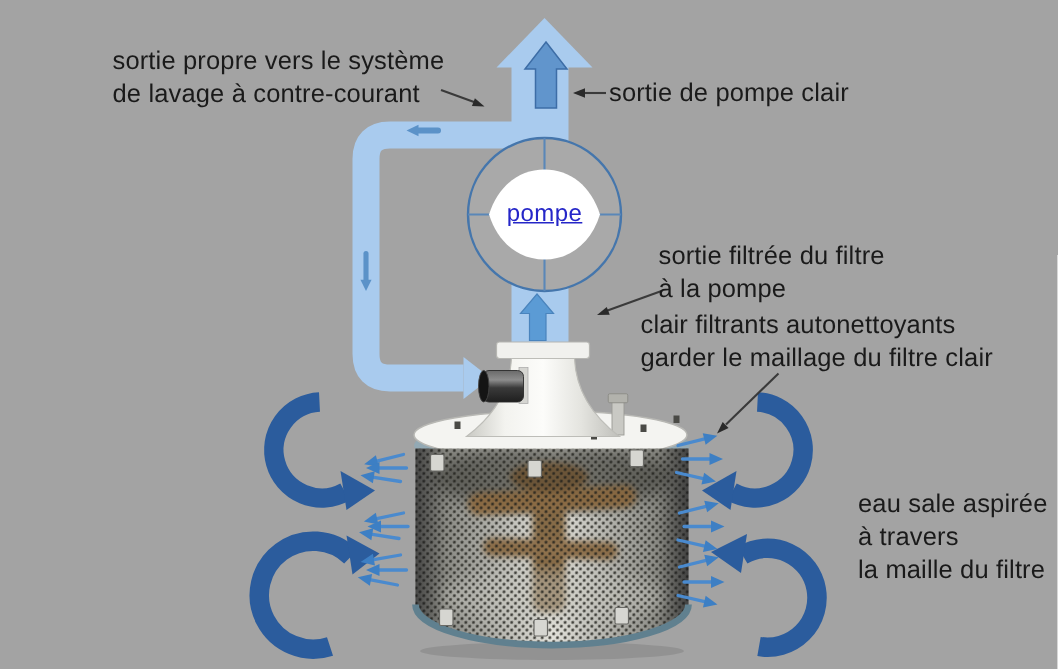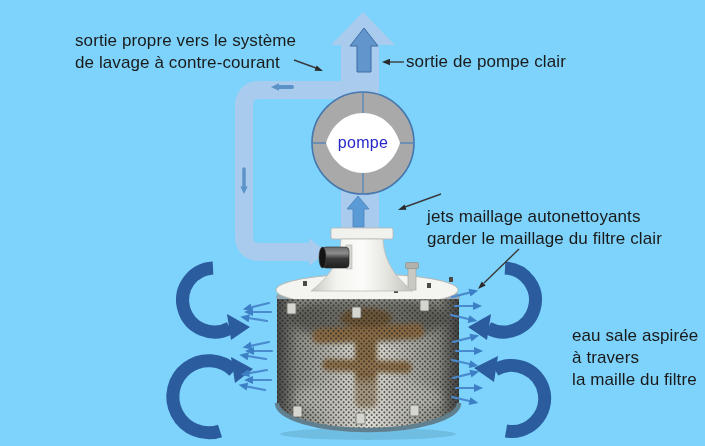--- a/index.html
+++ b/index.html
@@ -1,38 +1,39 @@
 <!DOCTYPE html>
 <html><head>
 <meta charset="utf-8">
 <style>
   html,body{margin:0;padding:0;background:#ffffff;}
   .stage{
     position:relative;
     width:705px;height:446px;
-    background:#7dd3fc;
+    background:#a3a3a3;
     font-family:"Liberation Sans", sans-serif;
     overflow:hidden;
   }
   .stage svg{position:absolute;left:0;top:0;}
   .lbl{
     position:absolute;
     font-size:17px;
     line-height:22px;
     color:#1a1a1a;
     white-space:pre-line;
     letter-spacing:0.1px;
   }
   .lbl-pompe{
     position:absolute;
     left:313px;top:134px;width:100px;
     text-align:center;
     font-size:16px;line-height:18px;
     color:#2526c8;
     letter-spacing:0.3px;
+    text-decoration:underline;
   }
 </style>
 </head>
 <body>
 
 <div class="stage">
 
 <svg width="705" height="446" viewBox="0 0 705 446">
   <defs>
     <linearGradient id="coneg" x1="0" y1="0" x2="1" y2="0">
@@ -207,21 +208,23 @@
   </g>
 </svg>
 
 <div class="lbl" style="left:75px;top:30px">sortie propre vers le système
 de lavage à contre-courant</div>
 
 <div class="lbl" style="left:406px;top:51px">sortie de pompe clair</div>
 
 <div class="lbl-pompe">pompe</div>
 
-
-<div class="lbl" style="left:427px;top:206px">jets maillage autonettoyants
+<div class="lbl" style="left:439px;top:160px">sortie filtrée du filtre
+à la pompe</div>
+
+<div class="lbl" style="left:427px;top:206px">clair filtrants autonettoyants
 garder le maillage du filtre clair</div>
 
 <div class="lbl" style="left:572px;top:325px">eau sale aspirée
 à travers
 la maille du filtre</div>
 
 </div>
 
 </body></html>

